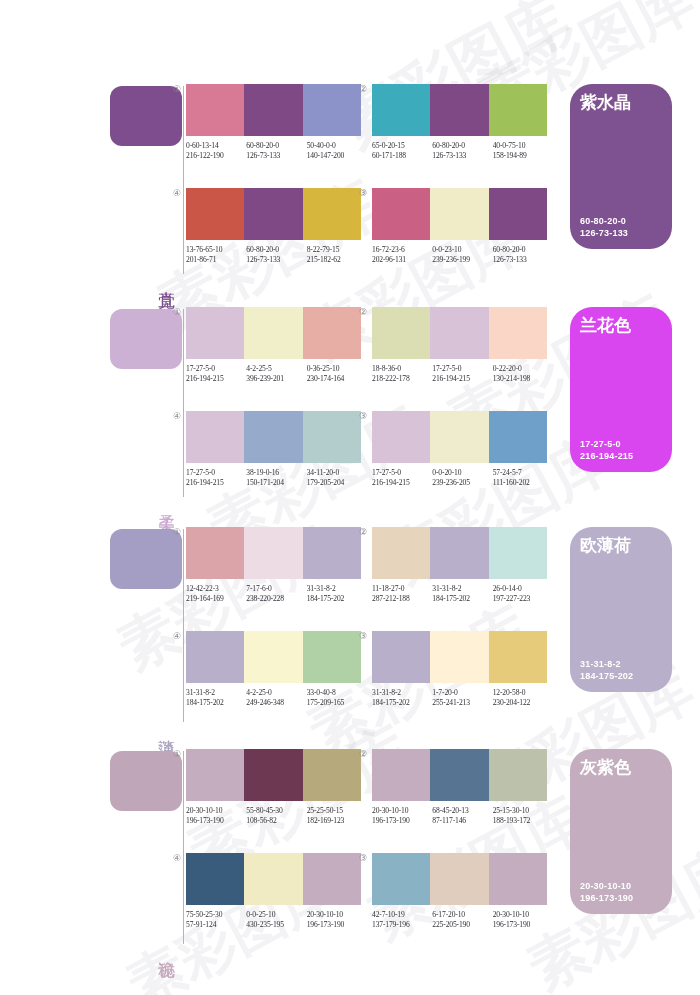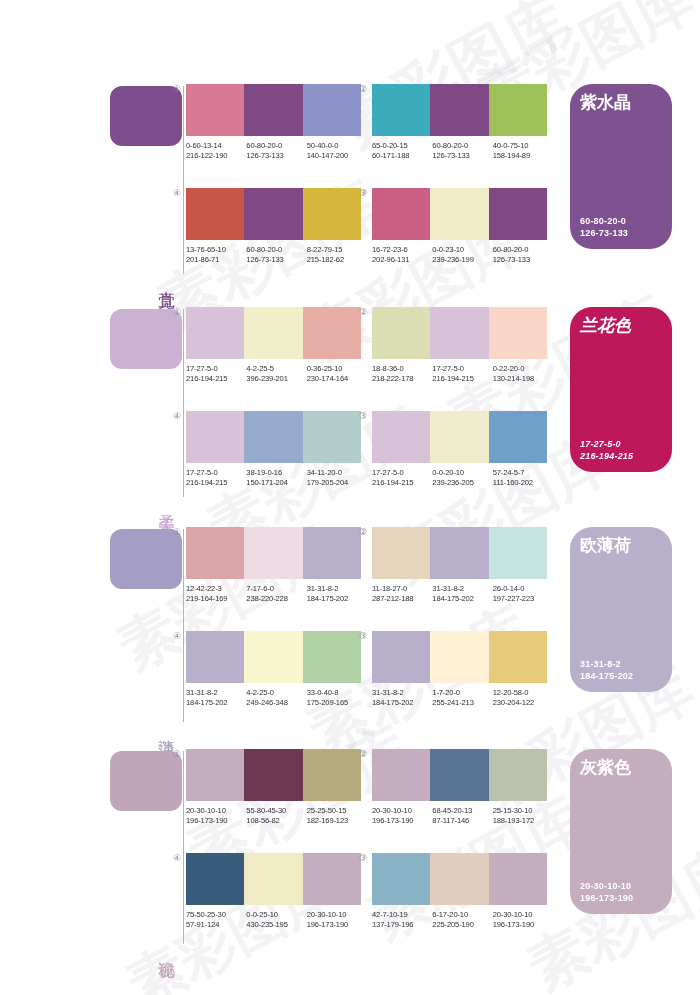--- a/index.html
+++ b/index.html
@@ -122,21 +122,21 @@
     flex: 1 1 0;
     height: 52px;
   }
   .codes {
     display: flex;
     width: 181px;
     margin-top: 5px;
   }
   .code-cell {
     flex: 1 1 0;
-    font-family: Liberation Sans, sans-serif;
+    font-family: Liberation Serif, serif;
     font-size: 7.6px;
     line-height: 10.2px;
     color: #2f2f35;
     letter-spacing: -0.15px;
     white-space: nowrap;
   }
   .code-cell .cmyk { display: block; }
   .code-cell .rgb  { display: block; }
 
   
@@ -386,21 +386,21 @@
               <span class="cmyk">0-0-20-10</span>
               <span class="rgb">239-236-205</span>
             </div>
             <div class="code-cell">
               <span class="cmyk">57-24-5-7</span>
               <span class="rgb">111-160-202</span>
             </div>
           </div>
         </div>
       </div>
-      <div class="feature" style="background: #be185d; font-style: italic;">
+      <div class="feature" style="background: #d946ef;">
         <div class="feature-name">兰花色</div>
         <div class="feature-codes">
           <span>17-27-5-0</span>
           <span>216-194-215</span>
         </div>
       </div>
     </div>
     <div class="group" style="top: 523px; height: 205px;">
       <div class="left-col">
         <div class="hero-chip" style="background: rgb(164, 158, 196);"></div>

